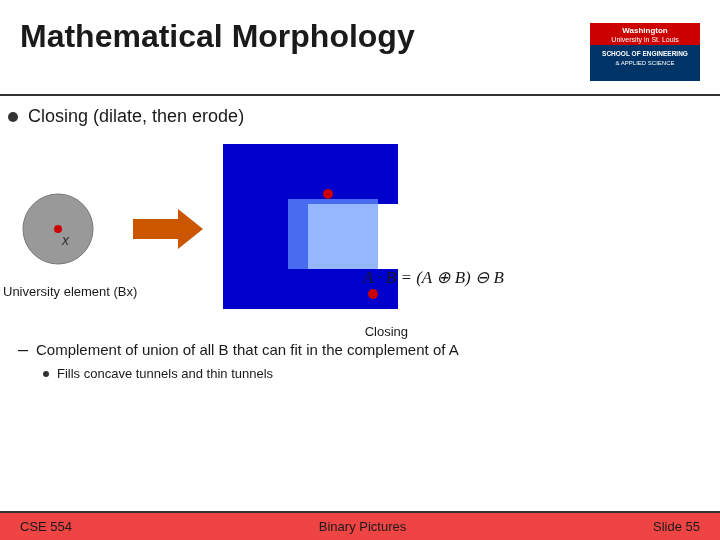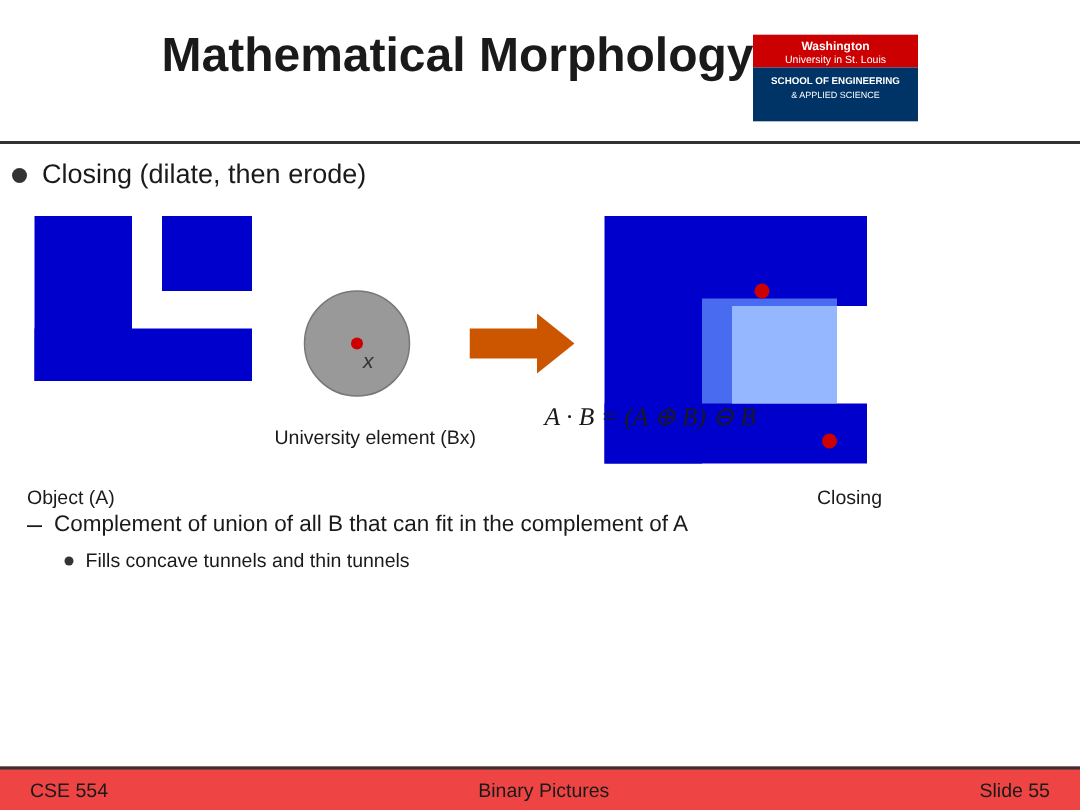--- a/index.html
+++ b/index.html
@@ -9,21 +9,21 @@
       background: #ffffff;
       font-family: Arial, sans-serif;
       overflow: hidden;
       position: relative;
     }
 
     
     .header {
       display: flex;
       align-items: flex-start;
-      justify-content: center;
+      justify-content: space-between;
       padding: 18px 20px 8px 20px;
       border-bottom: 2px solid #333;
     }
     .title {
       font-size: 32px;
       font-weight: bold;
       color: #1a1a1a;
     }
     .logo {
       width: 110px;
@@ -200,31 +200,20 @@
 
 <div class="content">
 
   <div class="bullet-section">
     <div class="bullet"></div>
     <span class="bullet-text">Closing (dilate, then erode)</span>
   </div>
 
   <div class="diagram-area">
 
-    <div class="object-a-container">
-      <svg width="155" height="175" viewBox="0 0 155 175">
-
-        <rect x="5" y="5" width="65" height="110" fill="#0000cc"></rect>
-
-        <rect x="5" y="80" width="145" height="35" fill="#0000cc"></rect>
-
-        <rect x="90" y="5" width="60" height="50" fill="#0000cc"></rect>
-      </svg>
-      <span class="object-a-label">Object (A)</span>
-    </div>
 
     <div class="se-container">
       <svg width="80" height="80" viewBox="0 0 80 80">
 
         <circle cx="40" cy="40" r="35" fill="#999999" stroke="#777" stroke-width="1"></circle>
 
         <circle cx="40" cy="40" r="4" fill="#cc0000"></circle>
 
         <text x="44" y="56" font-size="14" fill="#333" font-style="italic">x</text>
       </svg>

